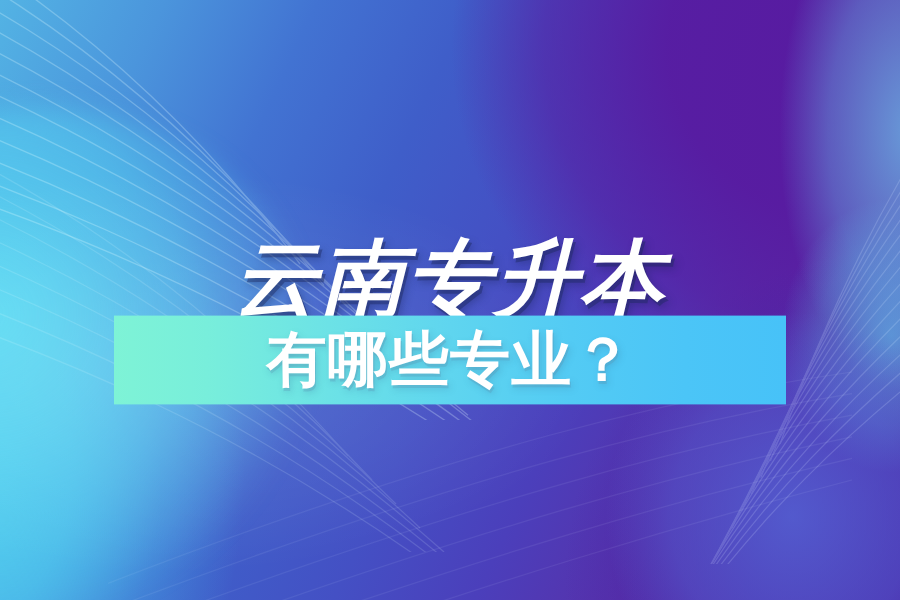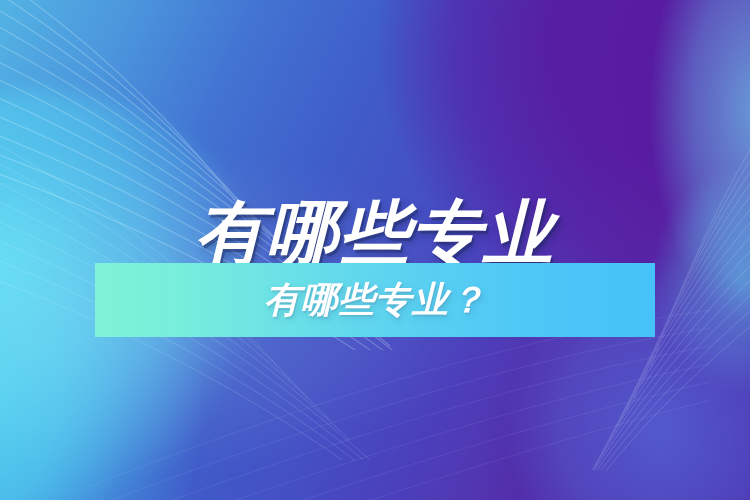--- a/index.html
+++ b/index.html
@@ -185,24 +185,23 @@
         #7ef3d6 0%,
         #78eedb 14%,
         #6ce2e6 32%,
         #5fd5ef 50%,
         #53cbf4 68%,
         #4bc5f7 85%,
         #47c2f8 100%);
   }
 
   .subtitle-text {
-    font-size: 36px;
+    font-size: 50px;
     line-height: 1;
     font-weight: 700;
-    font-style: italic;
     color: #ffffff;
     letter-spacing: 1px;
     white-space: nowrap;
     text-shadow:
       1px 2px 0 rgba(90,150,180,0.30),
       2px 3px 6px rgba(60,130,170,0.30);
   }
 </style>
 </head>
 <body>
@@ -280,20 +279,20 @@
         <path d="M620 28 C 485 50 305 92 -10 212"></path>
         <path d="M620 46 C 490 70 310 114 -10 234"></path>
         <path d="M620 64 C 495 90 315 136 -10 256"></path>
         <path d="M620 82 C 500 110 320 158 -10 278"></path>
         <path d="M620 100 C 505 130 325 180 -10 300"></path>
       </g>
     </svg>
   </div>
 
   <div class="content">
-    <h1 class="headline">有哪些专业</h1>
+    <h1 class="headline">云南专升本</h1>
   </div>
 
   <div class="subtitle-bar">
     <span class="subtitle-text">有哪些专业？</span>
   </div>
 
 </div>
 
 </body></html>

